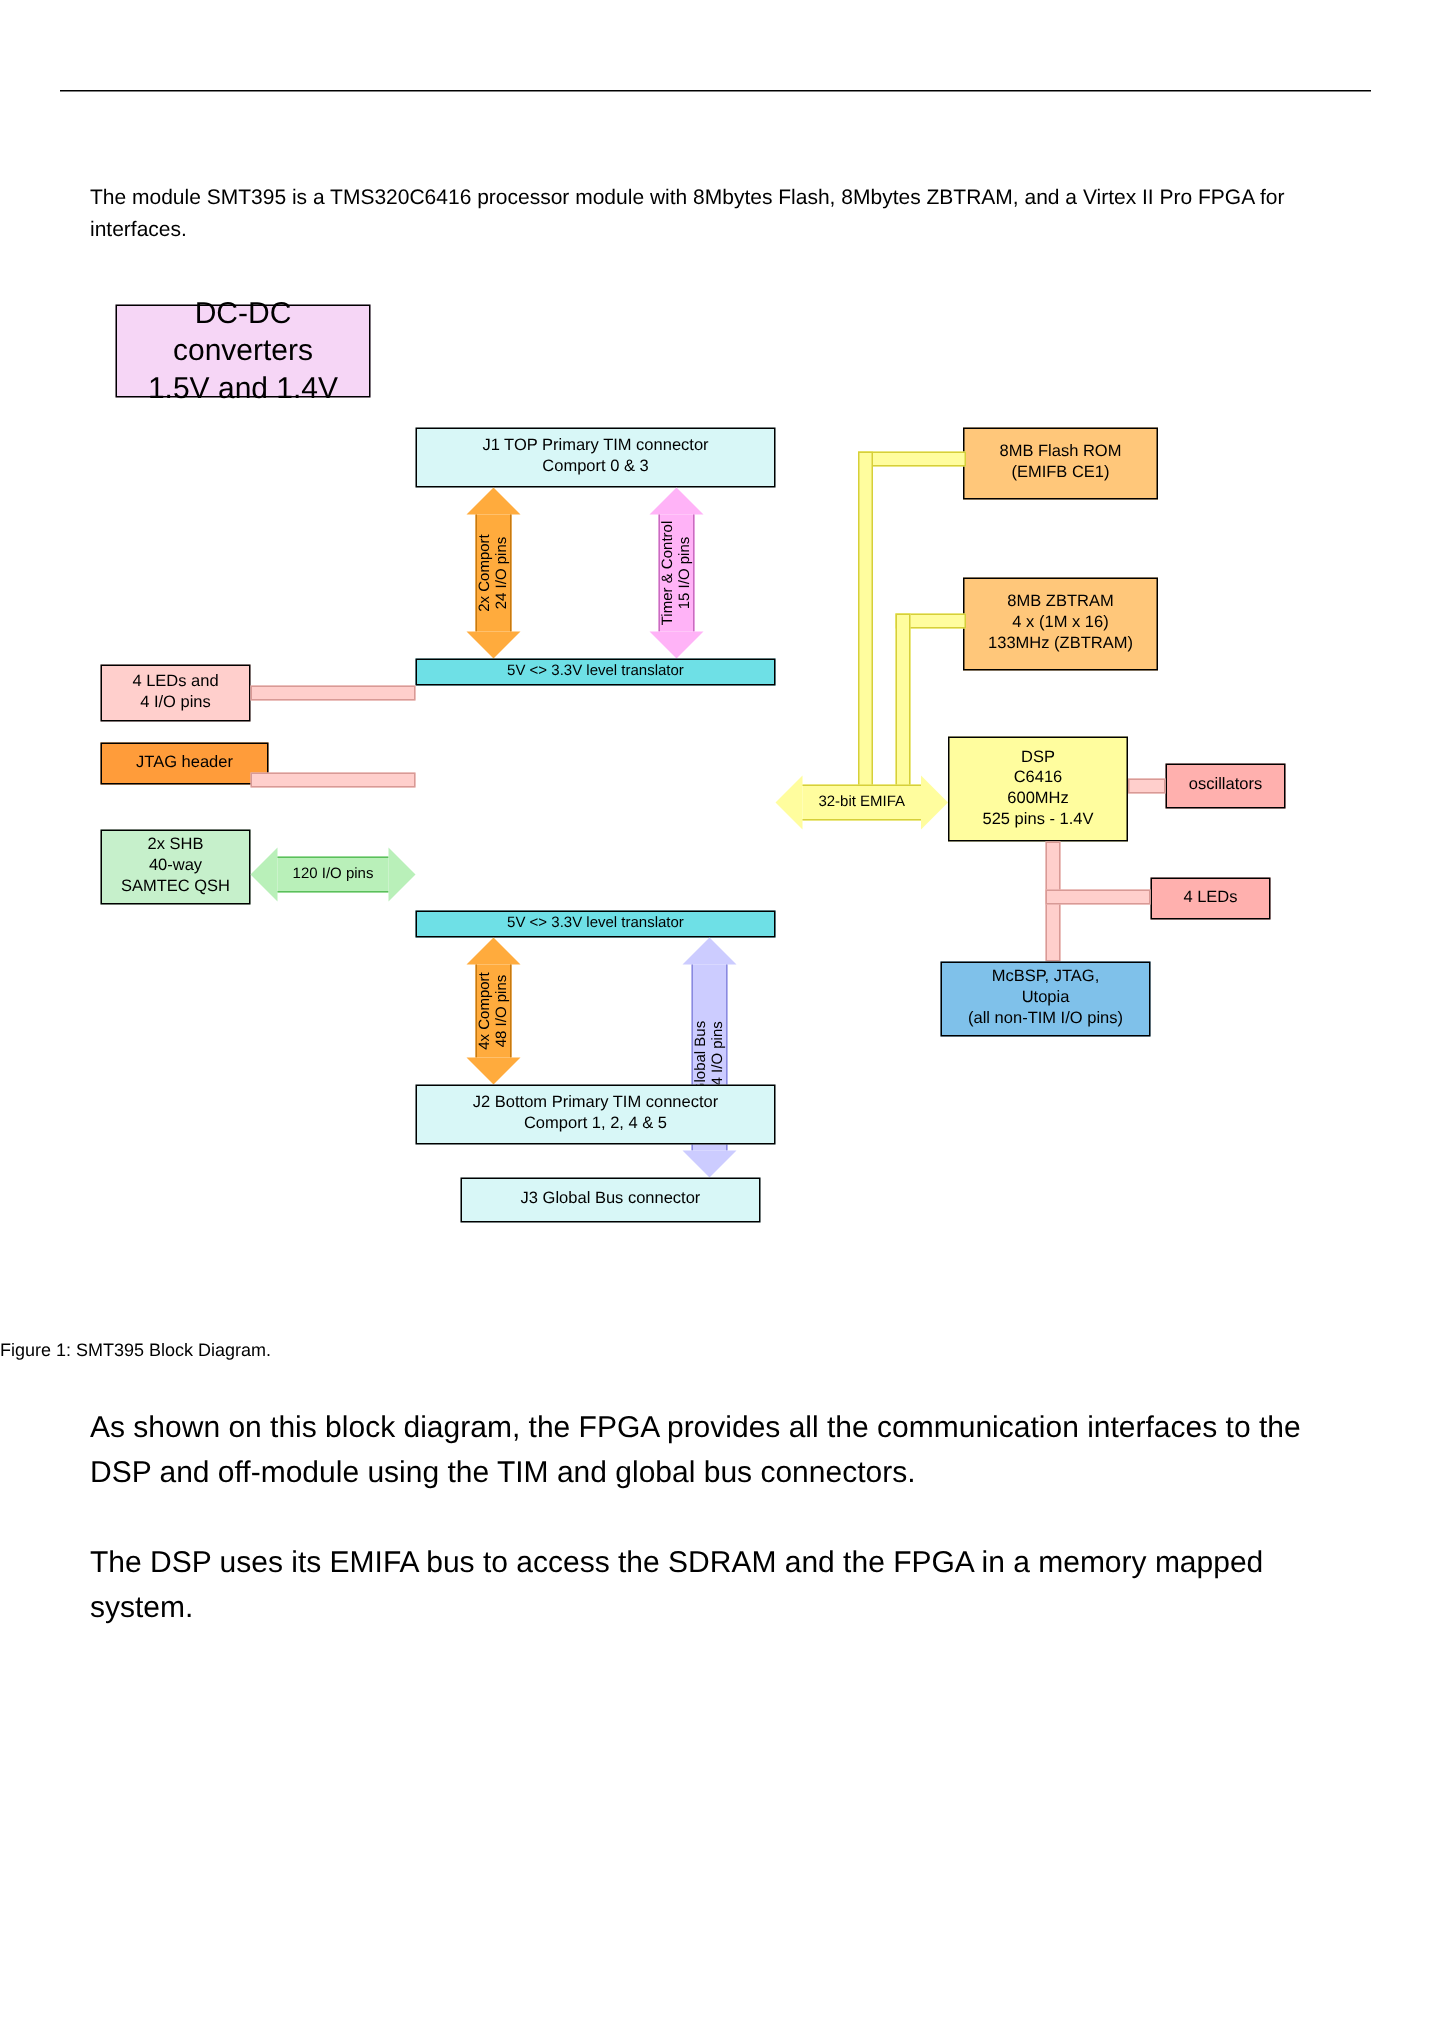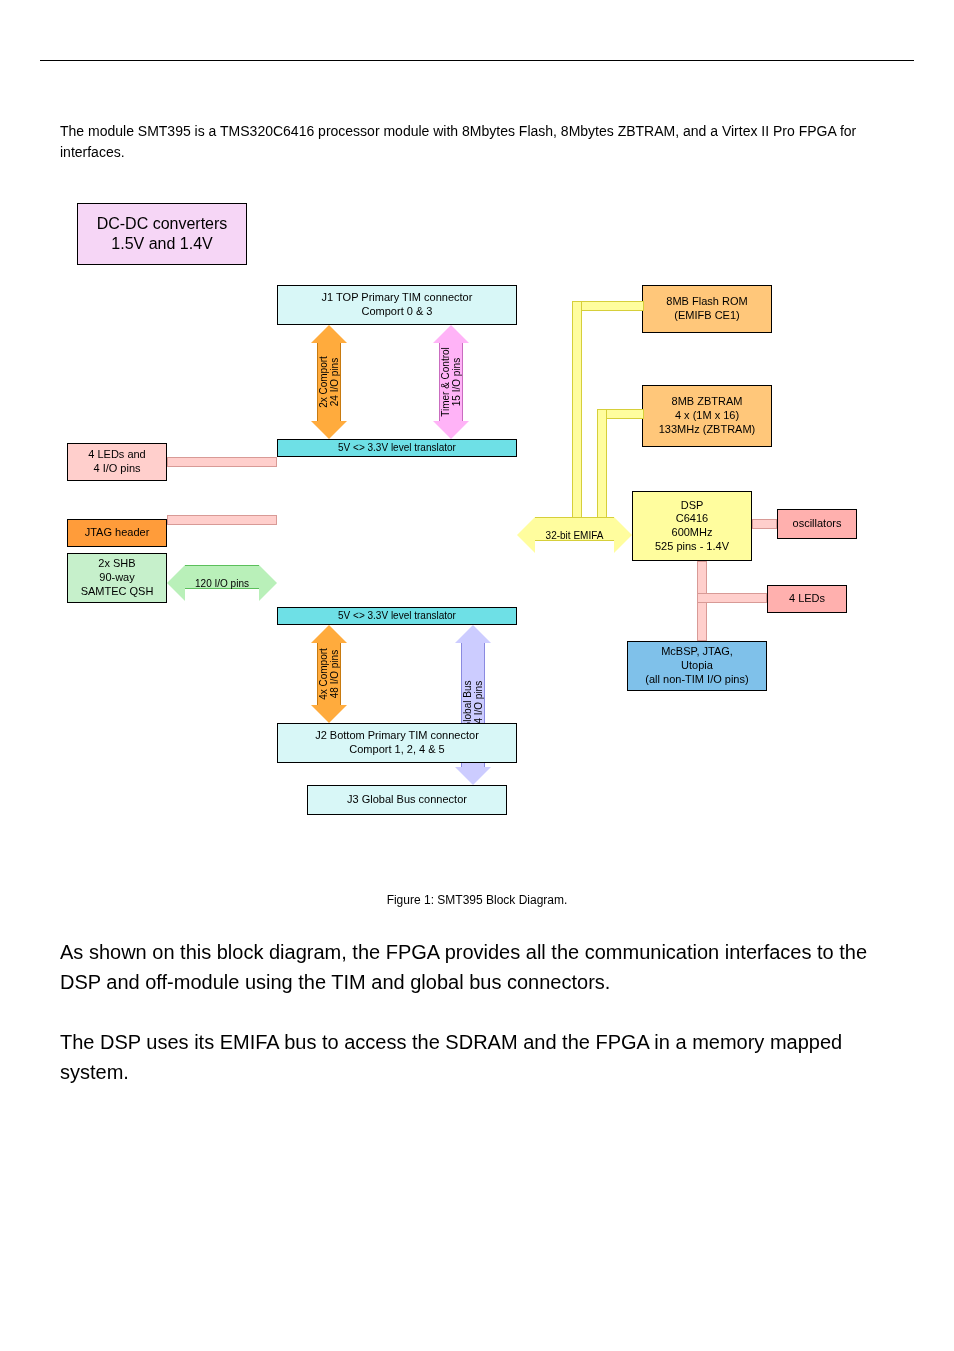--- a/index.html
+++ b/index.html
@@ -1,21 +1,21 @@
 <!DOCTYPE html>
 <html><head>
 <meta charset="utf-8">
 <style>
   html,body{margin:0;padding:0;background:#fff;font-family:Arial,Helvetica,sans-serif;color:#000}
   .page{width:954px;margin:0 auto;position:relative}
   .rule{border-top:1px solid #000;margin:60px 40px 0 40px}
   .intro{font-size:14px;line-height:1.5;margin:60px 60px 0 60px}
   .diagram{position:relative;width:820px;height:660px;margin:40px auto 0 auto}
   .box{position:absolute;border:1px solid #000;display:flex;flex-direction:column;align-items:center;justify-content:center;text-align:center;font-size:11px;line-height:1.25;padding:4px;box-sizing:border-box}
-  .big{font-size:16px}
+  .big{font-size:20px}
   .title-main{font-size:20px;font-weight:400}
   .link{color:#1a4fd6;text-decoration:underline;cursor:default}
   
   .c-pink   {background:#f6d6f6}
   .c-cyan   {background:#d8f7f7}
   .c-teal   {background:#6ee0e6}
   .c-green  {background:#c6f0cb}
   .c-yellow {background:#fffd9e}
   .c-orange {background:#ffc77a}
   .c-orangeD{background:#ff9c3a}
@@ -30,35 +30,35 @@
   .arrow-v .lbl{position:absolute;left:50%;top:50%;transform:translate(-50%,-50%) rotate(-90deg);white-space:nowrap;font-size:10px;text-align:center;line-height:1.1}
   .a-orange .shaft{background:#ffab3d;border-left:1px solid #c77a10;border-right:1px solid #c77a10}
   .a-orange .head-up{border-bottom-color:#ffab3d}
   .a-orange .head-dn{border-top-color:#ffab3d}
   .a-pink .shaft{background:#ffb3f7;border-left:1px solid #c96cc0;border-right:1px solid #c96cc0}
   .a-pink .head-up{border-bottom-color:#ffb3f7}
   .a-pink .head-dn{border-top-color:#ffb3f7}
   .a-violet .shaft{background:#ccccff;border-left:1px solid #8a8ae0;border-right:1px solid #8a8ae0}
   .a-violet .head-up{border-bottom-color:#ccccff}
   .a-violet .head-dn{border-top-color:#ccccff}
-  .arrow-h{position:absolute;display:flex;}
+  .arrow-h{position:absolute;display:flex;align-items:center}
   .arrow-h .shaft{height:22px;flex:1}
   .arrow-h .head-l{width:0;height:0;border-top:18px solid transparent;border-bottom:18px solid transparent;border-right:18px solid}
   .arrow-h .head-r{width:0;height:0;border-top:18px solid transparent;border-bottom:18px solid transparent;border-left:18px solid}
   .arrow-h .lbl{position:absolute;left:50%;top:50%;transform:translate(-50%,-50%);white-space:nowrap;font-size:10px;text-align:center}
   .a-green .shaft{background:#b9f0b9;border-top:1px solid #5bbf5b;border-bottom:1px solid #5bbf5b}
   .a-green .head-l{border-right-color:#b9f0b9}
   .a-green .head-r{border-left-color:#b9f0b9}
   .a-yellow .shaft{background:#fffd9e;border-top:1px solid #d6cf3a;border-bottom:1px solid #d6cf3a}
   .a-yellow .head-l{border-right-color:#fffd9e}
   .a-yellow .head-r{border-left-color:#fffd9e}
   
   .bar{position:absolute;background:#ffcfcc;border:1px solid #d89a96;box-sizing:border-box}
   .bar-y{position:absolute;background:#fffd9e;border:1px solid #d6cf3a;box-sizing:border-box}
-  .caption{text-align:center;font-size:12px;margin-top:30px}
+  .caption{text-align:left;font-size:12px;margin-top:30px}
   .body-text{font-size:20px;line-height:1.5;margin:30px 60px 0 60px}
 </style>
 </head>
 <body>
 
 <div class="page">
   <div class="rule"></div>
 
   <p class="intro">The module SMT395 is a TMS320C6416 processor module with 8Mbytes Flash, 8Mbytes ZBTRAM, and a Virtex II Pro FPGA for interfaces.</p>
 
@@ -107,28 +107,28 @@
     <div class="box c-teal" style="left:210px;top:236px;width:240px;height:18px;font-size:10px">
       <span>5V &lt;&gt; 3.3V level translator</span>
     </div>
 
     <div class="box c-salmon" style="left:0;top:240px;width:100px;height:38px">
       <span>4 LEDs and</span>
       <span>4 I/O pins</span>
     </div>
     <div class="bar" style="left:100px;top:254px;width:110px;height:10px"></div>
 
-    <div class="box c-orangeD" style="left:0;top:316px;width:100px;height:28px">
+    <div class="box c-orangeD" style="left:0;top:292px;width:112px;height:28px">
       <span>JTAG header</span>
     </div>
     <div class="bar" style="left:100px;top:312px;width:110px;height:10px"></div>
 
     <div class="box c-green" style="left:0;top:350px;width:100px;height:50px">
       <span>2x SHB</span>
-      <span>90-way</span>
+      <span>40-way</span>
       <span>SAMTEC QSH</span>
     </div>
     <div class="arrow-h a-green" style="left:100px;top:362px;width:110px">
       <div class="head-l"></div>
         <div class="shaft"></div>
         <div class="head-r"></div>
       <span class="lbl">120 I/O pins</span>
     </div>
 
 

